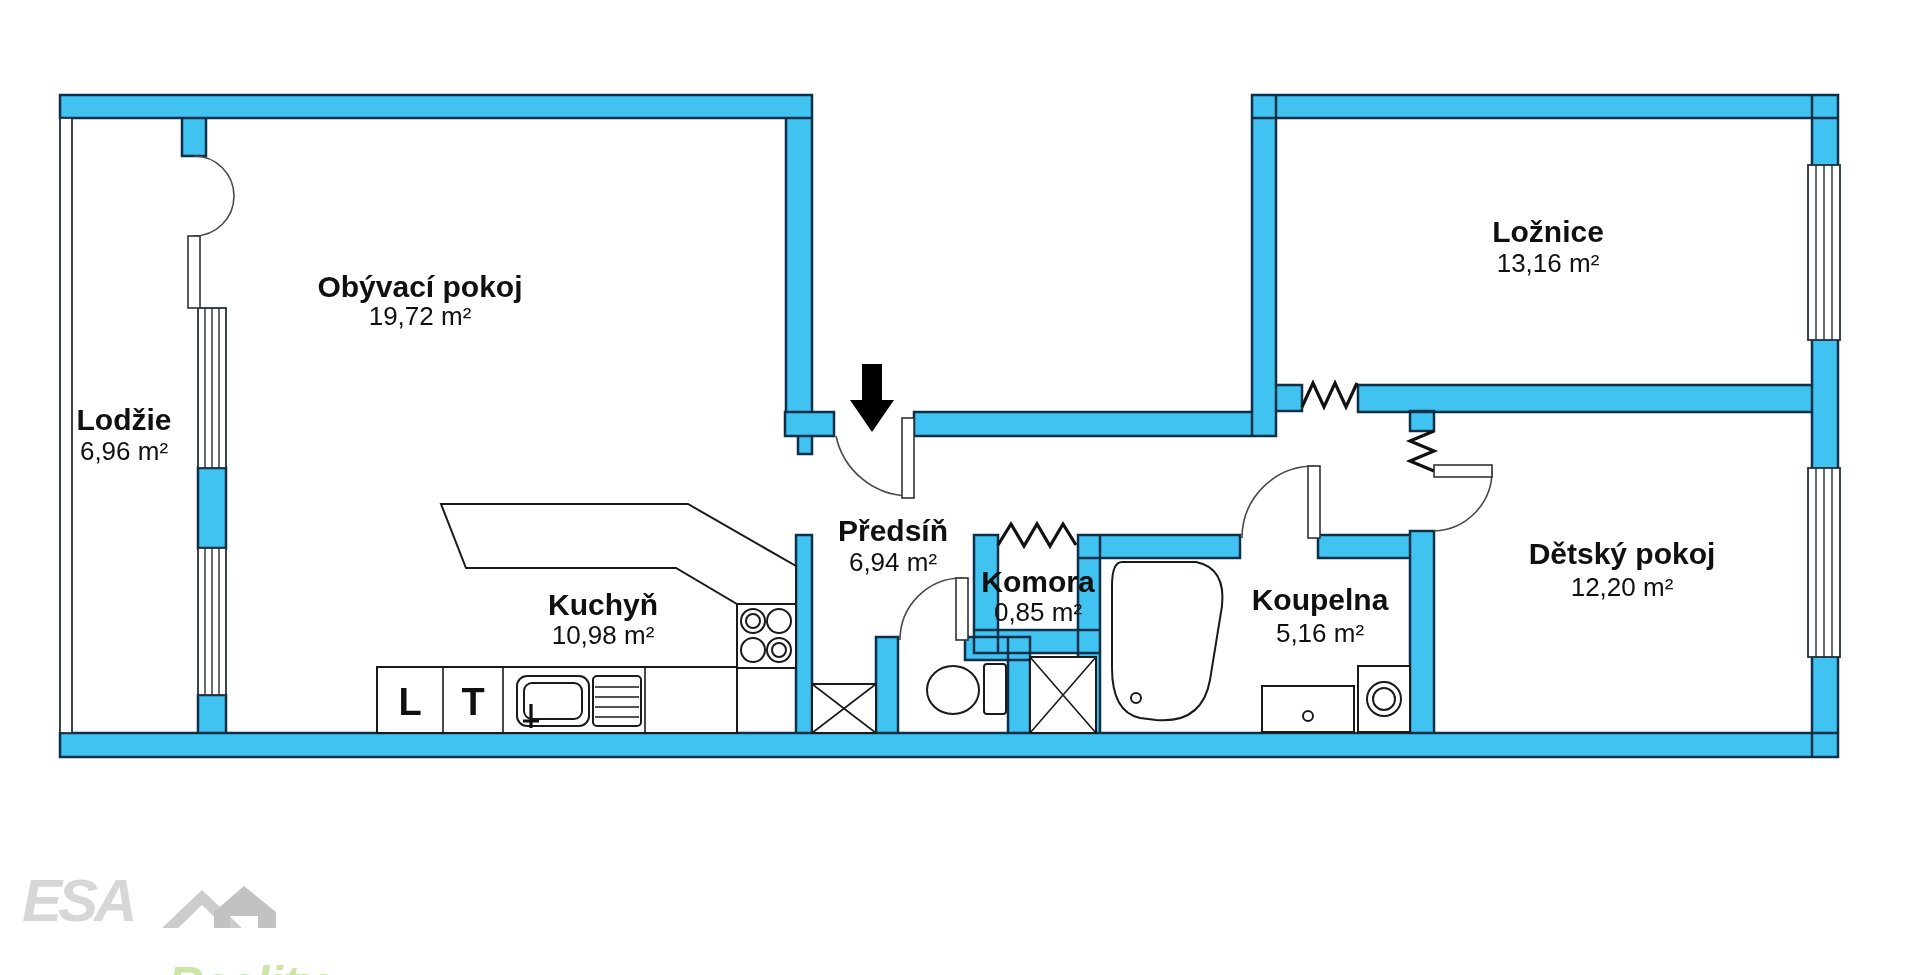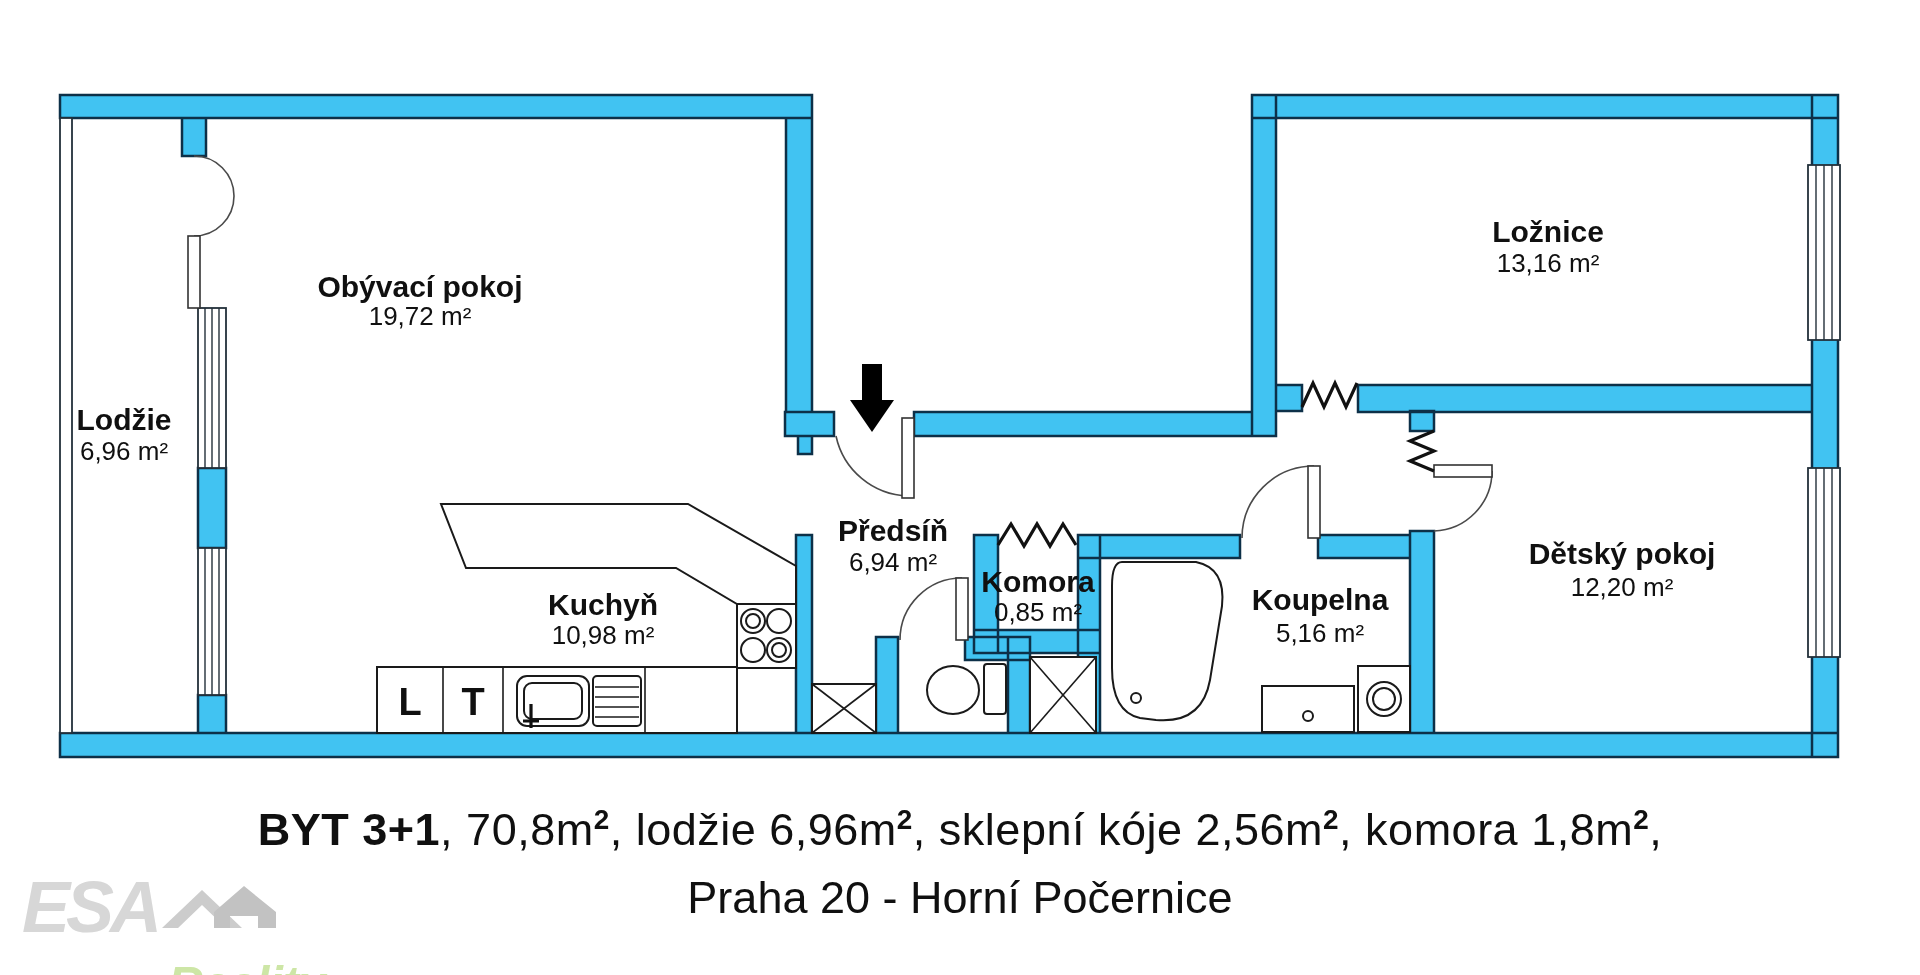--- a/index.html
+++ b/index.html
@@ -18,21 +18,21 @@
   .leaf{fill:#ffffff;stroke:#333333;stroke-width:1.6;}
   .zig{fill:none;stroke:#111111;stroke-width:3.2;stroke-linejoin:miter;}
   .xline{stroke:#1a1a1a;stroke-width:1.6;}
   .arrow{fill:#000000;}
   .caption{position:absolute;top:804px;left:0;width:100%;text-align:center;color:#101010;}
   .cap1{font-size:45px;white-space:nowrap;letter-spacing:0.5px;}
   .cap1 .b{font-weight:bold;}
   .sup{font-weight:bold;font-size:0.62em;vertical-align:super;}
   .cap2{font-size:45px;margin-top:16px;}
   .logo{position:absolute;left:22px;top:880px;width:380px;height:95px;}
-  .logo .esa{position:absolute;left:0;top:-14px;font-size:72px;font-weight:900;font-style:italic;color:#d7d7d7;letter-spacing:-4px;}
+  .logo .esa{position:absolute;left:0;top:-14px;font-size:60px;font-weight:900;font-style:italic;color:#d7d7d7;letter-spacing:-4px;}
   .logo .reality{position:absolute;left:146px;top:30px;font-size:48px;font-weight:800;font-style:italic;color:#cde6a6;margin-top:46px;}
   .logo .house{position:absolute;left:140px;top:-2px;}
 </style>
 </head>
 <body>
 
 <div class="stage">
 
   <svg width="1920" height="790" viewBox="0 0 1920 790" style="position:absolute;left:0;top:0;">
 
@@ -184,24 +184,20 @@
       <text class="room-area" x="1320" y="642" text-anchor="middle">5,16 m²</text>
 
       <text class="room-name" x="1548" y="242" text-anchor="middle">Ložnice</text>
       <text class="room-area" x="1548" y="272" text-anchor="middle">13,16 m²</text>
 
       <text class="room-name" x="1622" y="564" text-anchor="middle">Dětský pokoj</text>
       <text class="room-area" x="1622" y="596" text-anchor="middle">12,20 m²</text>
     </g>
   </svg>
 
-  <div class="caption">
-    <div class="cap1"><span class="b">BYT 3+1</span><span>, 70,8m</span><span class="sup">2</span><span>, lodžie 6,96m</span><span class="sup">2</span><span>, sklepní kóje 2,56m</span><span class="sup">2</span><span>, komora 1,8m</span><span class="sup">2</span><span>,</span></div>
-    <div class="cap2">Praha 20 - Horní Počernice</div>
-  </div>
 
   <div class="logo">
     <span class="esa">ESA</span>
     <svg class="house" width="120" height="56" viewBox="0 0 120 56">
       <polygon fill="#cccccc" points="0,50 40,12 80,50 64,50 40,27 16,50"></polygon>
       <polygon fill="#c2c2c2" points="52,34 82,8 114,34 114,50 96,50 96,38 68,38 68,50 52,50"></polygon>
     </svg>
     <span class="reality">Reality</span>
   </div>
 

